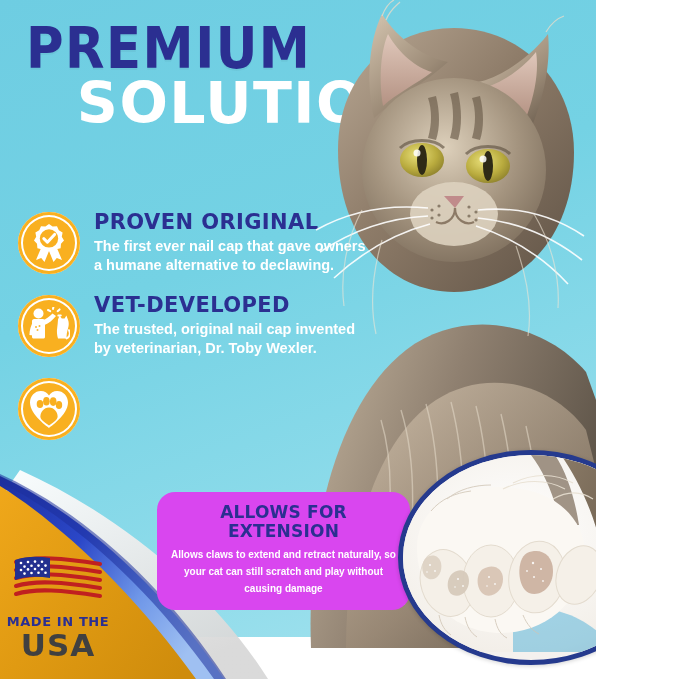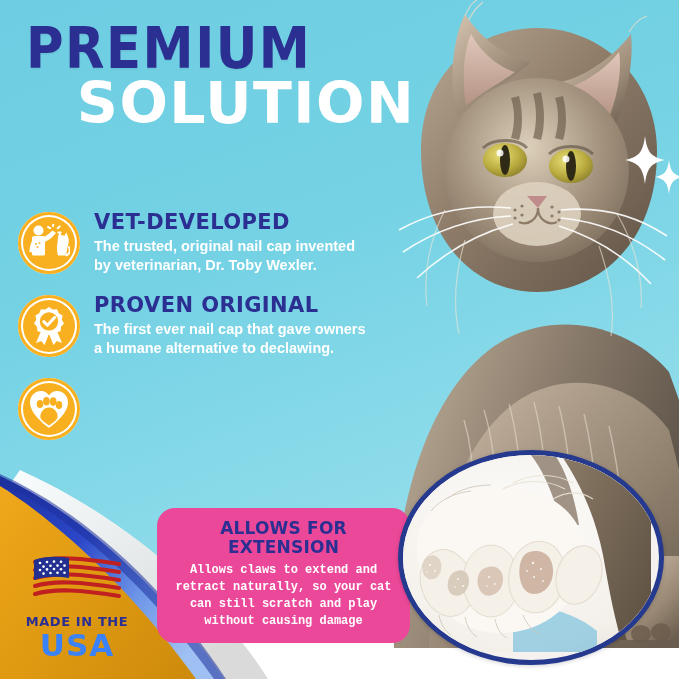--- a/index.html
+++ b/index.html
@@ -6,21 +6,21 @@
     margin: 0;
     padding: 0;
     background: #ffffff;
   }
   body {
     font-family: "Liberation Sans", sans-serif;
   }
 
   #canvas {
     position: relative;
-    width: 679px;
+    width: 596px;
     height: 679px;
     overflow: hidden;
     background: #ffffff;
   }
 
   
   .bg-cyan {
     position: absolute;
     left: 0; top: 0;
     width: 679px;
@@ -108,78 +108,77 @@
     line-height: 18.5px;
     font-weight: 700;
     color: #ffffff;
     max-width: 275px;
   }
 
   
   .callout {
     position: absolute;
     left: 157px;
-    top: 508px;
+    top: 492px;
     width: 253px;
     border-radius: 18px;
-    background: #ec4899;
+    background: #d946ef;
     padding: 11px 12px 13px 12px;
     box-sizing: border-box;
     text-align: center;
     z-index: 6;
   }
   .callout-title {
     font-family: "DejaVu Sans", sans-serif;
     font-size: 17px;
     line-height: 19px;
     font-weight: 900;
     letter-spacing: 0.2px;
     color: #2b2f91;
     margin-bottom: 5px;
   }
   .callout-desc {
-    font-size: 12px;
+    font-size: 10px;
     line-height: 17px;
     font-weight: 700;
     color: #ffffff;
-    font-family: Liberation Mono, monospace;
   }
 
   
   .usa-corner {
     position: absolute;
     left: 0;
     bottom: 0;
     width: 270px;
     height: 215px;
     z-index: 5;
   }
   .usa-badge {
     position: absolute;
-    left: 23px;
+    left: 4px;
     bottom: 18px;
     width: 108px;
     text-align: center;
     z-index: 7;
   }
   .usa-made {
     font-family: "DejaVu Sans", sans-serif;
     font-size: 13px;
     font-weight: 900;
     letter-spacing: 0.6px;
     color: #2b2f91;
     line-height: 15px;
     margin-top: 4px;
   }
   .usa-big {
     font-family: "DejaVu Sans", sans-serif;
     font-size: 31px;
     font-weight: 900;
     letter-spacing: 1px;
-    color: #3b82f6;
+    color: #404040;
     line-height: 32px;
   }
 
   
   .cat-photo {
     position: absolute;
     right: 0;
     top: 0;
     width: 310px;
     height: 648px;
@@ -346,66 +345,66 @@
 
   <div class="headline">
     <div class="headline-1">PREMIUM</div>
     <div class="headline-2">SOLUTION</div>
   </div>
 
   <div class="features">
 
     <div class="feature">
       <div class="feature-icon">
-        <svg width="42" height="38" viewBox="0 0 42 38">
-
-          <circle cx="10.5" cy="6.5" r="5" fill="#ffffff"></circle>
-          <path d="M4 14 C4 12.6 5.4 12 7 12 L14 12 C15.6 12 17 12.6 17 14 L17 30 C17 31 16 31.6 15 31.6 L6 31.6 C5 31.6 4 31 4 30 Z" fill="#ffffff"></path>
-
-          <path d="M14.5 13.5 C18 12 22 9.2 24.5 6.4 L28 9 C25 13 20.5 16.4 16.5 18 Z" fill="#ffffff"></path>
-
-          <path d="M5.2 14.5 C3 18 1.6 23 1.4 28 L5 28.4 C5.4 23.6 6.6 19.4 8.4 16.4 Z" fill="#ffffff"></path>
-
-          <g stroke="#ffffff" stroke-width="2" stroke-linecap="round">
-            <path d="M25 2 L25.4 0"></path>
-            <path d="M29.6 4.2 L31.6 2.4"></path>
-            <path d="M22.2 4.2 L20 3"></path>
-            <path d="M30.4 8.6 L32.8 8.4"></path>
-          </g>
-
-          <path d="M30 12.5 L31.6 8.6 L33.8 11.4 L36.6 11.4 L38.4 8.6 L40 12.8 C41 15.4 41 18.4 40 21.4 C39 24.6 38.4 28 38.6 31.6 L30 31.6 C29 28 28.6 24.4 29.2 21 C29.6 18.2 29.8 15.2 30 12.5 Z" fill="#ffffff"></path>
-
-          <path d="M38.6 31.4 C41.6 30 42.4 26.4 41 23.2" stroke="#ffffff" stroke-width="2" fill="none" stroke-linecap="round"></path>
-
-          <g fill="#f9b020" opacity="0.9">
-            <circle cx="8" cy="20" r="1"></circle>
-            <circle cx="11.5" cy="19" r="1"></circle>
-            <circle cx="9.5" cy="23" r="1"></circle>
-          </g>
-        </svg>
-      </div>
-      <div class="feature-body">
-        <div class="feature-title">VET-DEVELOPED</div>
-        <div class="feature-desc">The trusted, original nail cap invented by veterinarian, Dr. Toby Wexler.</div>
-      </div>
-    </div>
-
-    <div class="feature">
-      <div class="feature-icon">
         <svg width="40" height="40" viewBox="0 0 40 40">
           <path d="M27.5 24 L33 37 L27.8 35 L24.5 39 L20 28 Z" fill="#ffffff"></path>
           <path d="M12.5 24 L7 37 L12.2 35 L15.5 39 L20 28 Z" fill="#ffffff"></path>
           <path d="M20 1 L23.6 3.6 L28 3.2 L29.8 7.2 L33.6 9.4 L32.8 13.8 L35 17.6 L32 20.8 L31.6 25.2 L27.3 26.2 L24.4 29.6 L20 28 L15.6 29.6 L12.7 26.2 L8.4 25.2 L8 20.8 L5 17.6 L7.2 13.8 L6.4 9.4 L10.2 7.2 L12 3.2 L16.4 3.6 Z" fill="#ffffff"></path>
           <circle cx="20" cy="15.4" r="9.2" fill="#f9b020"></circle>
           <path d="M14.8 15.6 L18.4 19.2 L25.6 11.4" stroke="#ffffff" stroke-width="3" fill="none" stroke-linecap="round" stroke-linejoin="round"></path>
         </svg>
       </div>
       <div class="feature-body">
         <div class="feature-title">PROVEN ORIGINAL</div>
         <div class="feature-desc">The first ever nail cap that gave owners a humane alternative to declawing.</div>
+      </div>
+    </div>
+
+    <div class="feature">
+      <div class="feature-icon">
+        <svg width="42" height="38" viewBox="0 0 42 38">
+
+          <circle cx="10.5" cy="6.5" r="5" fill="#ffffff"></circle>
+          <path d="M4 14 C4 12.6 5.4 12 7 12 L14 12 C15.6 12 17 12.6 17 14 L17 30 C17 31 16 31.6 15 31.6 L6 31.6 C5 31.6 4 31 4 30 Z" fill="#ffffff"></path>
+
+          <path d="M14.5 13.5 C18 12 22 9.2 24.5 6.4 L28 9 C25 13 20.5 16.4 16.5 18 Z" fill="#ffffff"></path>
+
+          <path d="M5.2 14.5 C3 18 1.6 23 1.4 28 L5 28.4 C5.4 23.6 6.6 19.4 8.4 16.4 Z" fill="#ffffff"></path>
+
+          <g stroke="#ffffff" stroke-width="2" stroke-linecap="round">
+            <path d="M25 2 L25.4 0"></path>
+            <path d="M29.6 4.2 L31.6 2.4"></path>
+            <path d="M22.2 4.2 L20 3"></path>
+            <path d="M30.4 8.6 L32.8 8.4"></path>
+          </g>
+
+          <path d="M30 12.5 L31.6 8.6 L33.8 11.4 L36.6 11.4 L38.4 8.6 L40 12.8 C41 15.4 41 18.4 40 21.4 C39 24.6 38.4 28 38.6 31.6 L30 31.6 C29 28 28.6 24.4 29.2 21 C29.6 18.2 29.8 15.2 30 12.5 Z" fill="#ffffff"></path>
+
+          <path d="M38.6 31.4 C41.6 30 42.4 26.4 41 23.2" stroke="#ffffff" stroke-width="2" fill="none" stroke-linecap="round"></path>
+
+          <g fill="#f9b020" opacity="0.9">
+            <circle cx="8" cy="20" r="1"></circle>
+            <circle cx="11.5" cy="19" r="1"></circle>
+            <circle cx="9.5" cy="23" r="1"></circle>
+          </g>
+        </svg>
+      </div>
+      <div class="feature-body">
+        <div class="feature-title">VET-DEVELOPED</div>
+        <div class="feature-desc">The trusted, original nail cap invented by veterinarian, Dr. Toby Wexler.</div>
       </div>
     </div>
 
     <div class="feature">
       <div class="feature-icon">
         <svg width="42" height="40" viewBox="0 0 42 40">
           <path d="M21 39 C21 39 2 26 2 13.6 C2 6.8 7 2 12.8 2 C16.6 2 19.4 4 21 6.6 C22.6 4 25.4 2 29.2 2 C35 2 40 6.8 40 13.6 C40 26 21 39 21 39 Z" fill="#ffffff"></path>
           <g fill="#f9b020">
             <ellipse cx="12" cy="15" rx="3.3" ry="4.1"></ellipse>
             <ellipse cx="18.4" cy="12.2" rx="3.3" ry="4.3"></ellipse>

